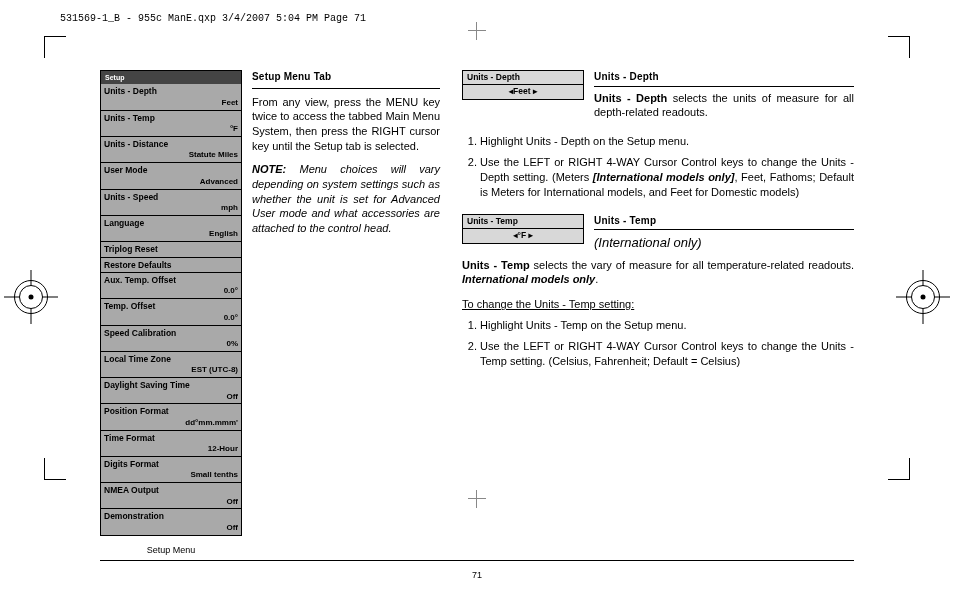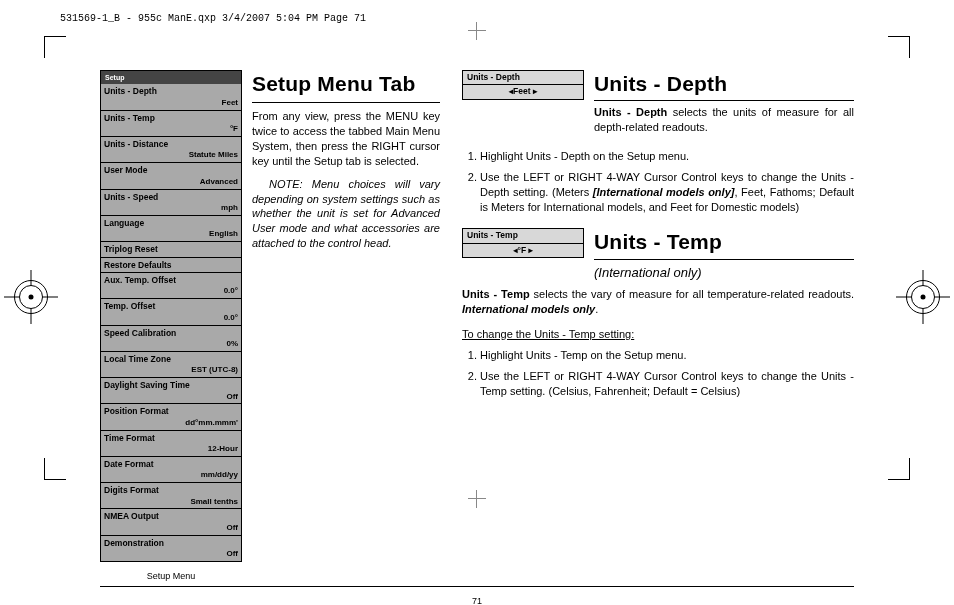--- a/index.html
+++ b/index.html
@@ -29,25 +29,25 @@
   .col-left{width:340px;display:flex;gap:10px;}
   .col-right{flex:1;}
   .menu{width:140px;background:#a9a9a9;border:1px solid #000;font-size:8.5px;font-weight:700;}
   .menu-titlebar{background:#444;color:#fff;font-size:7px;padding:2px 4px;display:flex;align-items:center;gap:4px;}
   .menu-item{border-top:1px solid #000;padding:2px 3px 1px 3px;display:flex;flex-direction:column;}
   .menu-item:first-of-type{border-top:none;}
   .menu-label{color:#000;font-weight:700;}
   .menu-value{text-align:right;font-weight:700;font-size:8px;}
   .menu-caption{text-align:center;font-size:9px;margin-top:8px;}
   .left-text{flex:1;}
-  h2{font-family:"Helvetica Neue",Helvetica,Arial,sans-serif;font-weight:700;font-size:21px;margin:0 0 4px 0;letter-spacing:0.2px;}
+  h2{font-family:"Helvetica Neue",Helvetica,Arial,sans-serif;font-weight:700;font-size:10px;margin:0 0 4px 0;letter-spacing:0.2px;}
   .rule{border-bottom:1px solid #000;margin-bottom:6px;}
   p{margin:0 0 8px 0;text-align:justify;}
   .note{font-style:italic;}
-  .note b{font-weight:400;margin-left:17px;}
+  .note b{font-weight:700;}
   .section-head{display:flex;gap:10px;align-items:flex-start;margin-bottom:6px;}
   .widget{border:1px solid #000;width:120px;font-size:8.5px;font-weight:700;background:#fff;}
   .widget .wt{background:#d8d8d8;padding:1px 4px;border-bottom:1px solid #000;}
   .widget .wv{padding:1px 4px;text-align:center;background:#d8d8d8;}
   .widget .wv::before{content:"\25C2 ";}
   .widget .wv::after{content:" \25B8";}
   .subh{font-style:italic;font-size:13px;}
   .underline{text-decoration:underline;font-weight:400;margin:10px 0 6px 0;display:block;}
   ol{margin:0 0 10px 18px;padding:0;}
   ol li{margin-bottom:6px;text-align:justify;}
@@ -147,24 +147,20 @@
                 </div>
                 <div class="menu-item">
                   <div class="menu-label">Position Format</div>
                   <div class="menu-value">dd°mm.mmm'</div>
                 </div>
                 <div class="menu-item">
                   <div class="menu-label">Time Format</div>
                   <div class="menu-value">12-Hour</div>
                 </div>
                 <div class="menu-item">
-                  <div class="menu-label">Date Format</div>
-                  <div class="menu-value">mm/dd/yy</div>
-                </div>
-                <div class="menu-item">
                   <div class="menu-label">Digits Format</div>
                   <div class="menu-value">Small tenths</div>
                 </div>
                 <div class="menu-item">
                   <div class="menu-label">NMEA Output</div>
                   <div class="menu-value">Off</div>
                 </div>
                 <div class="menu-item">
                   <div class="menu-label">Demonstration</div>
                   <div class="menu-value">Off</div>

